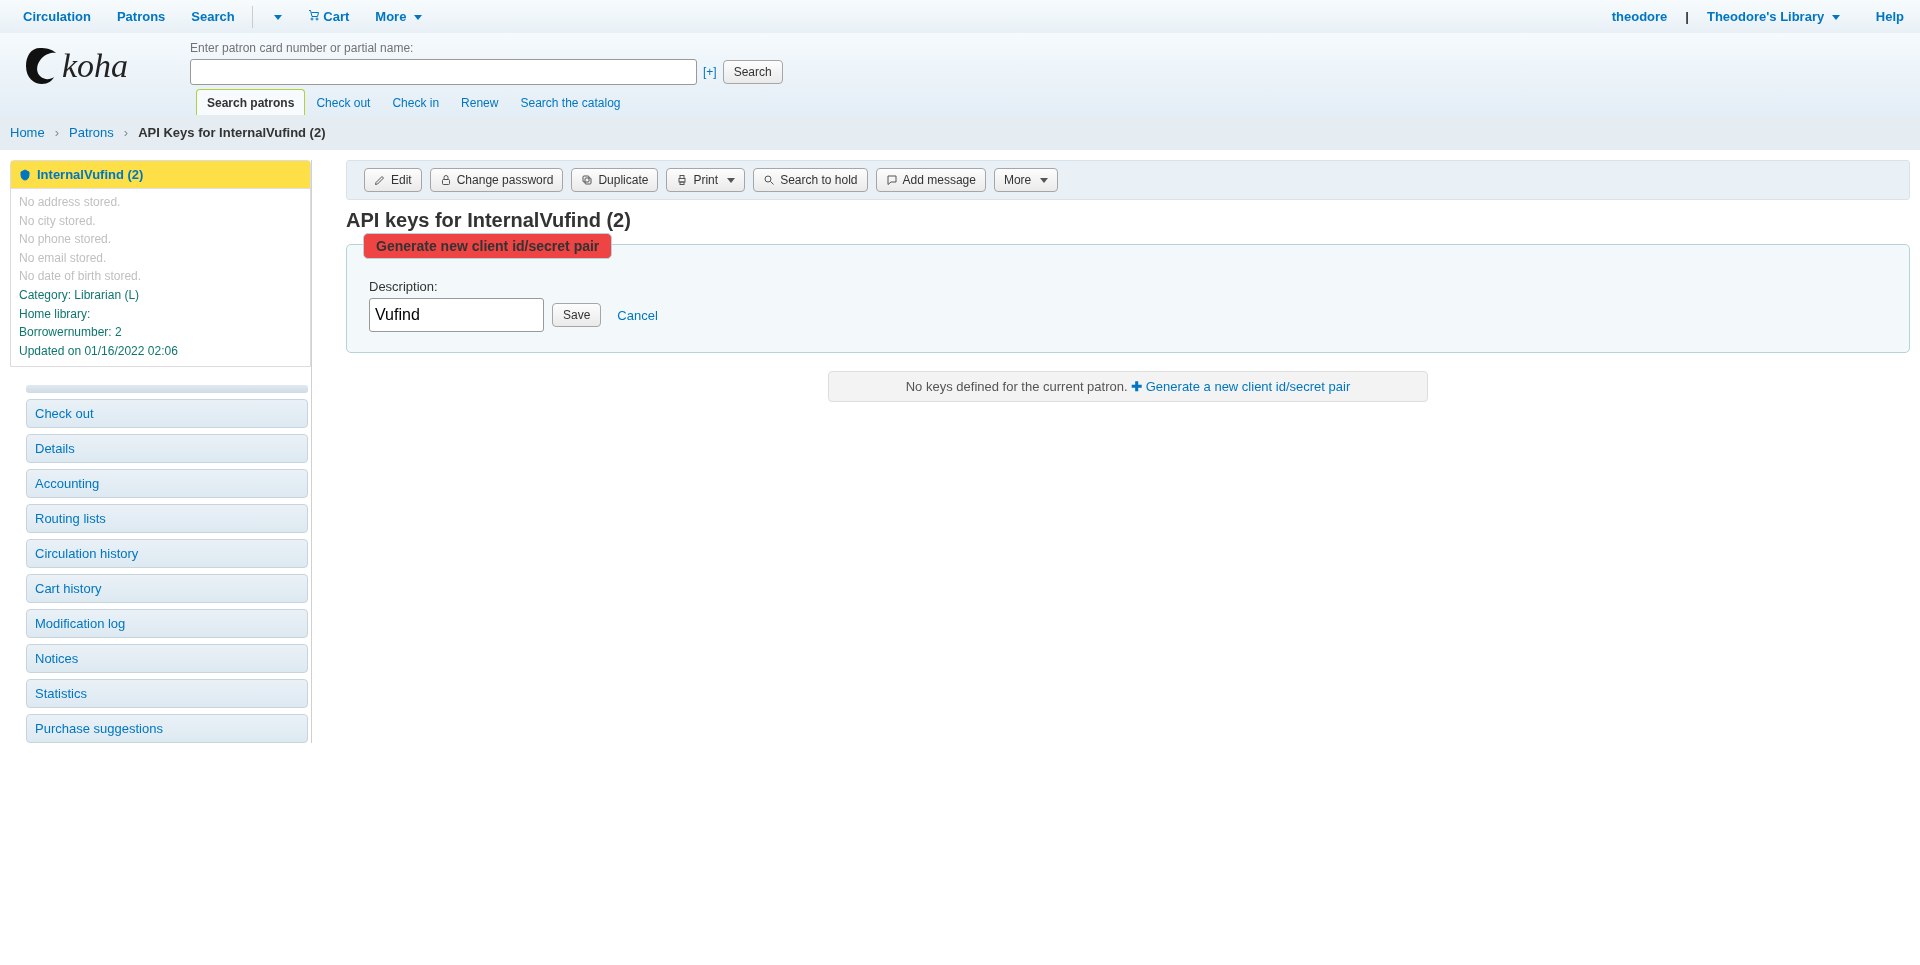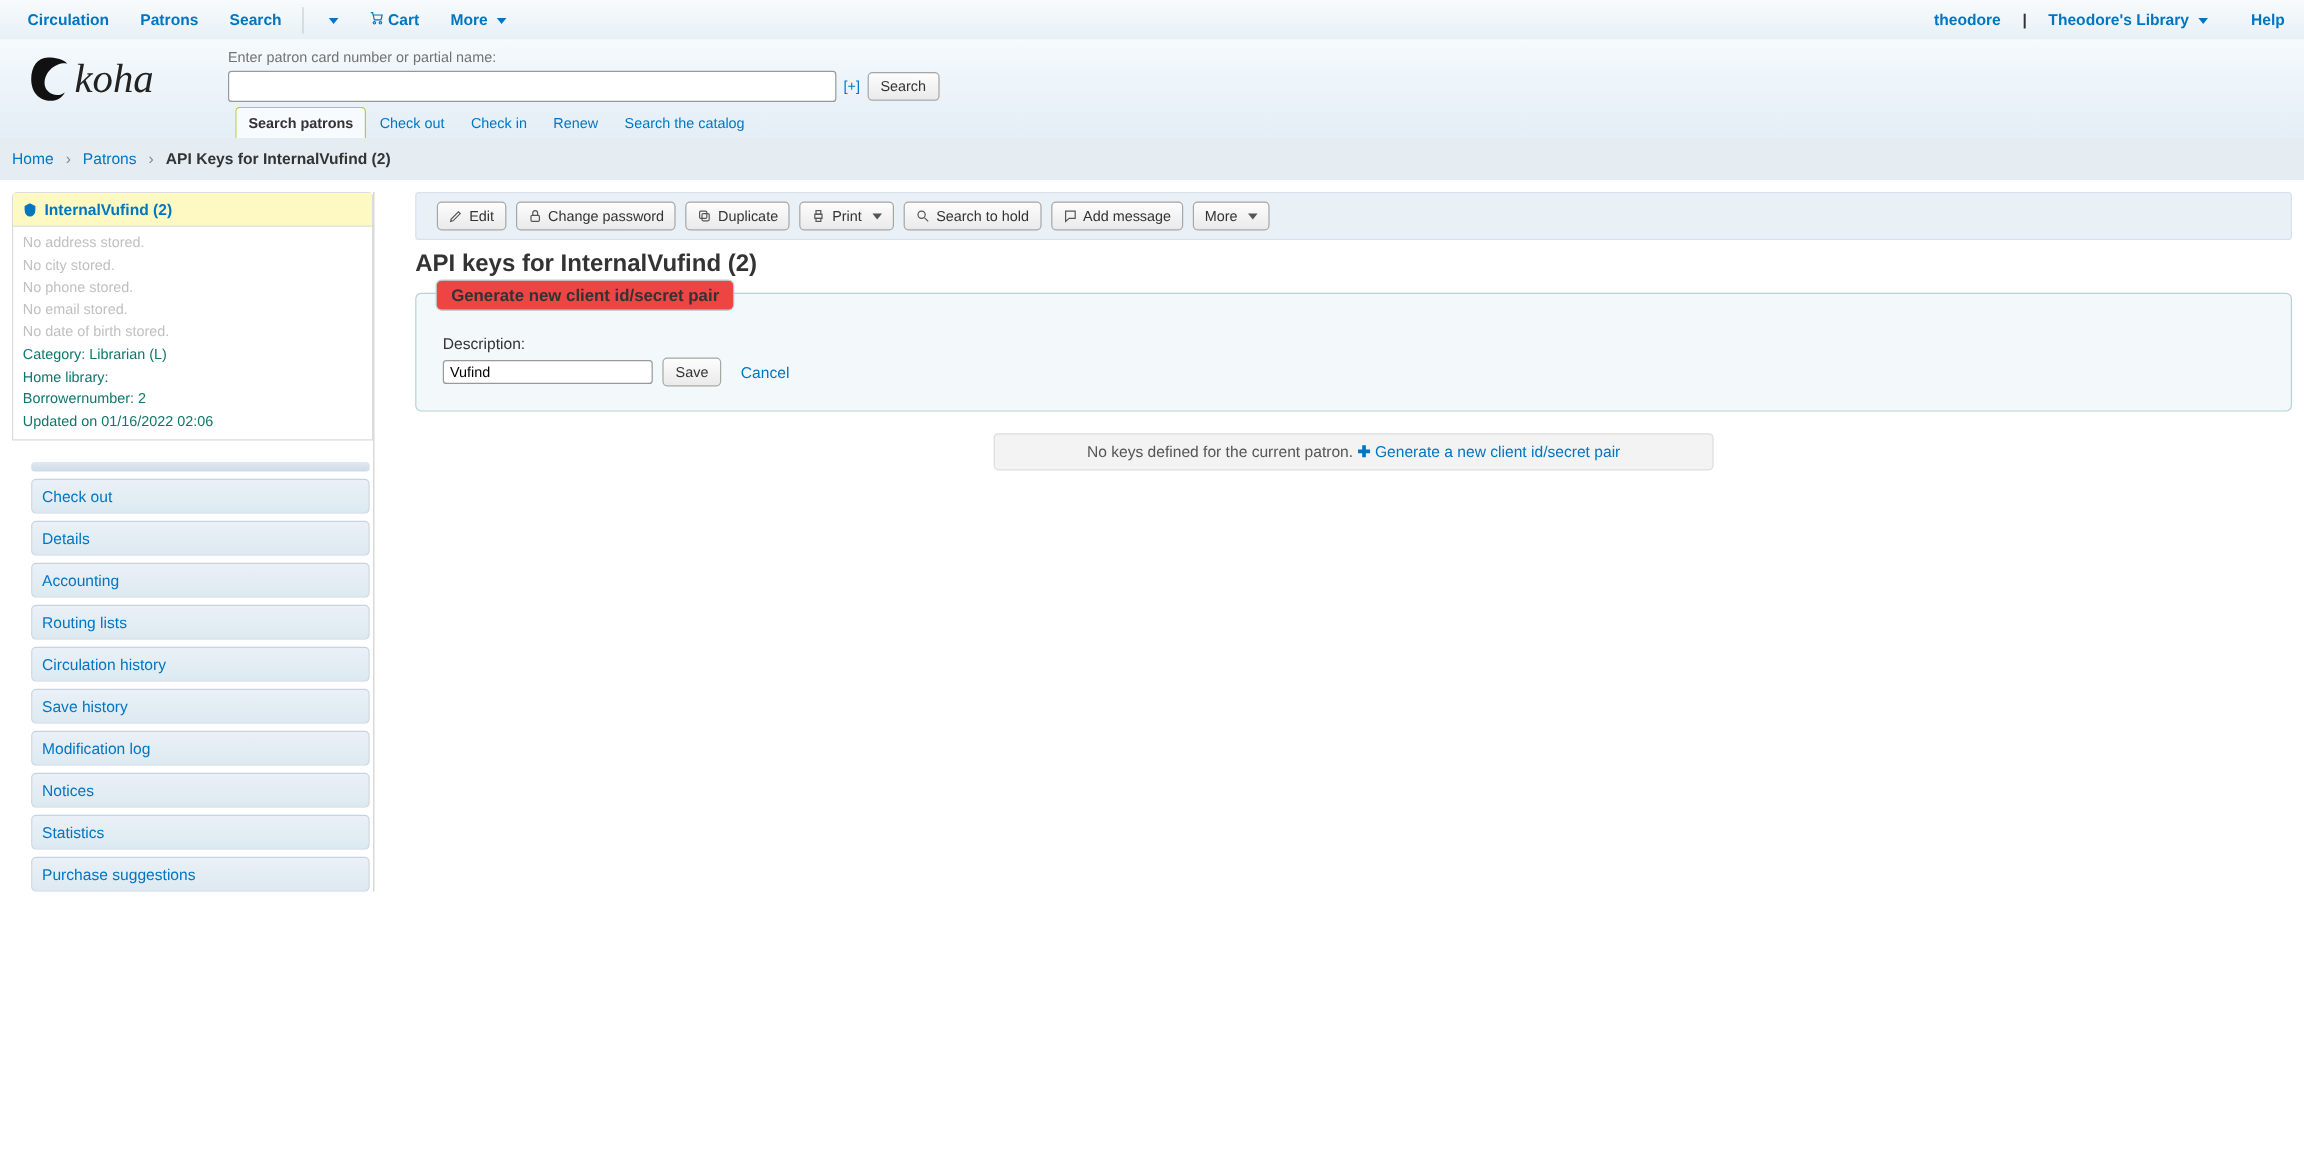--- a/index.html
+++ b/index.html
@@ -82,21 +82,21 @@
 
   
   .main { display:flex; padding:10px 10px 30px; gap:34px; align-items:flex-start;}
   .sidebar { width:302px; flex-shrink:0; border-right:1px solid #d0d0d0; padding-right:0; }
 
   .patroncard {
     border:1px solid #dcdcdc; border-radius:4px 4px 0 0;
     background:#fff;
   }
   .patroncard-head {
-    background:#fef9c3; padding:6px 8px; border-bottom:1px solid #e0e0e0;
+    background:#fde047; padding:6px 8px; border-bottom:1px solid #e0e0e0;
     display:flex; align-items:center; gap:6px;
   }
   .patroncard-head a { font-weight:bold; font-size:13px; }
   .patroncard-body { padding:4px 8px 6px; font-size:12px; line-height:1.55;}
   .muted { color:#c0c0c0; }
   .teal  { color:#0f766e; }
 
   .side-strip { height:8px; background:linear-gradient(#dfe9f0,#cedbe6); border-radius:3px; margin:18px 3px 4px 16px;}
 
   .sidemenu { list-style:none; padding:0 3px 0 16px; }
@@ -123,21 +123,21 @@
     background:#f3f9fa; padding:34px 22px 20px; position:relative;
     margin-bottom:18px;
   }
   fieldset.formbox legend {
     position:absolute; top:-12px; left:16px;
     background:#ef4444; border:1px solid #b6d3d9; border-radius:5px;
     padding:4px 12px; font-weight:bold; font-size:14px;
   }
   .formrow { display:flex; gap:8px; align-items:center; flex-wrap:wrap;}
   .text-input {
-    width:175px; height:20px; border:1px solid #999; border-radius:3px; padding:2px 5px; font-size:12px;
+    width:175px; height:34px; border:1px solid #999; border-radius:3px; padding:2px 5px; font-size:16px;
   }
 
   .infobar {
     width:600px; max-width:100%; margin:0 auto;
     background:#f3f3f3; border:1px solid #ddd; border-radius:4px;
     padding:7px 10px; text-align:center; font-size:13px; color:#555;
   }
   .infobar a { color:#0076c2; }
   .plus-icon { font-weight:bold; color:#0076c2; }
 
@@ -241,21 +241,21 @@
       <li>
           <a>Accounting</a>
         </li>
       <li>
           <a>Routing lists</a>
         </li>
       <li>
           <a>Circulation history</a>
         </li>
       <li>
-          <a>Save history</a>
+          <a>Cart history</a>
         </li>
       <li>
           <a>Modification log</a>
         </li>
       <li>
           <a>Notices</a>
         </li>
       <li>
           <a>Statistics</a>
         </li>

